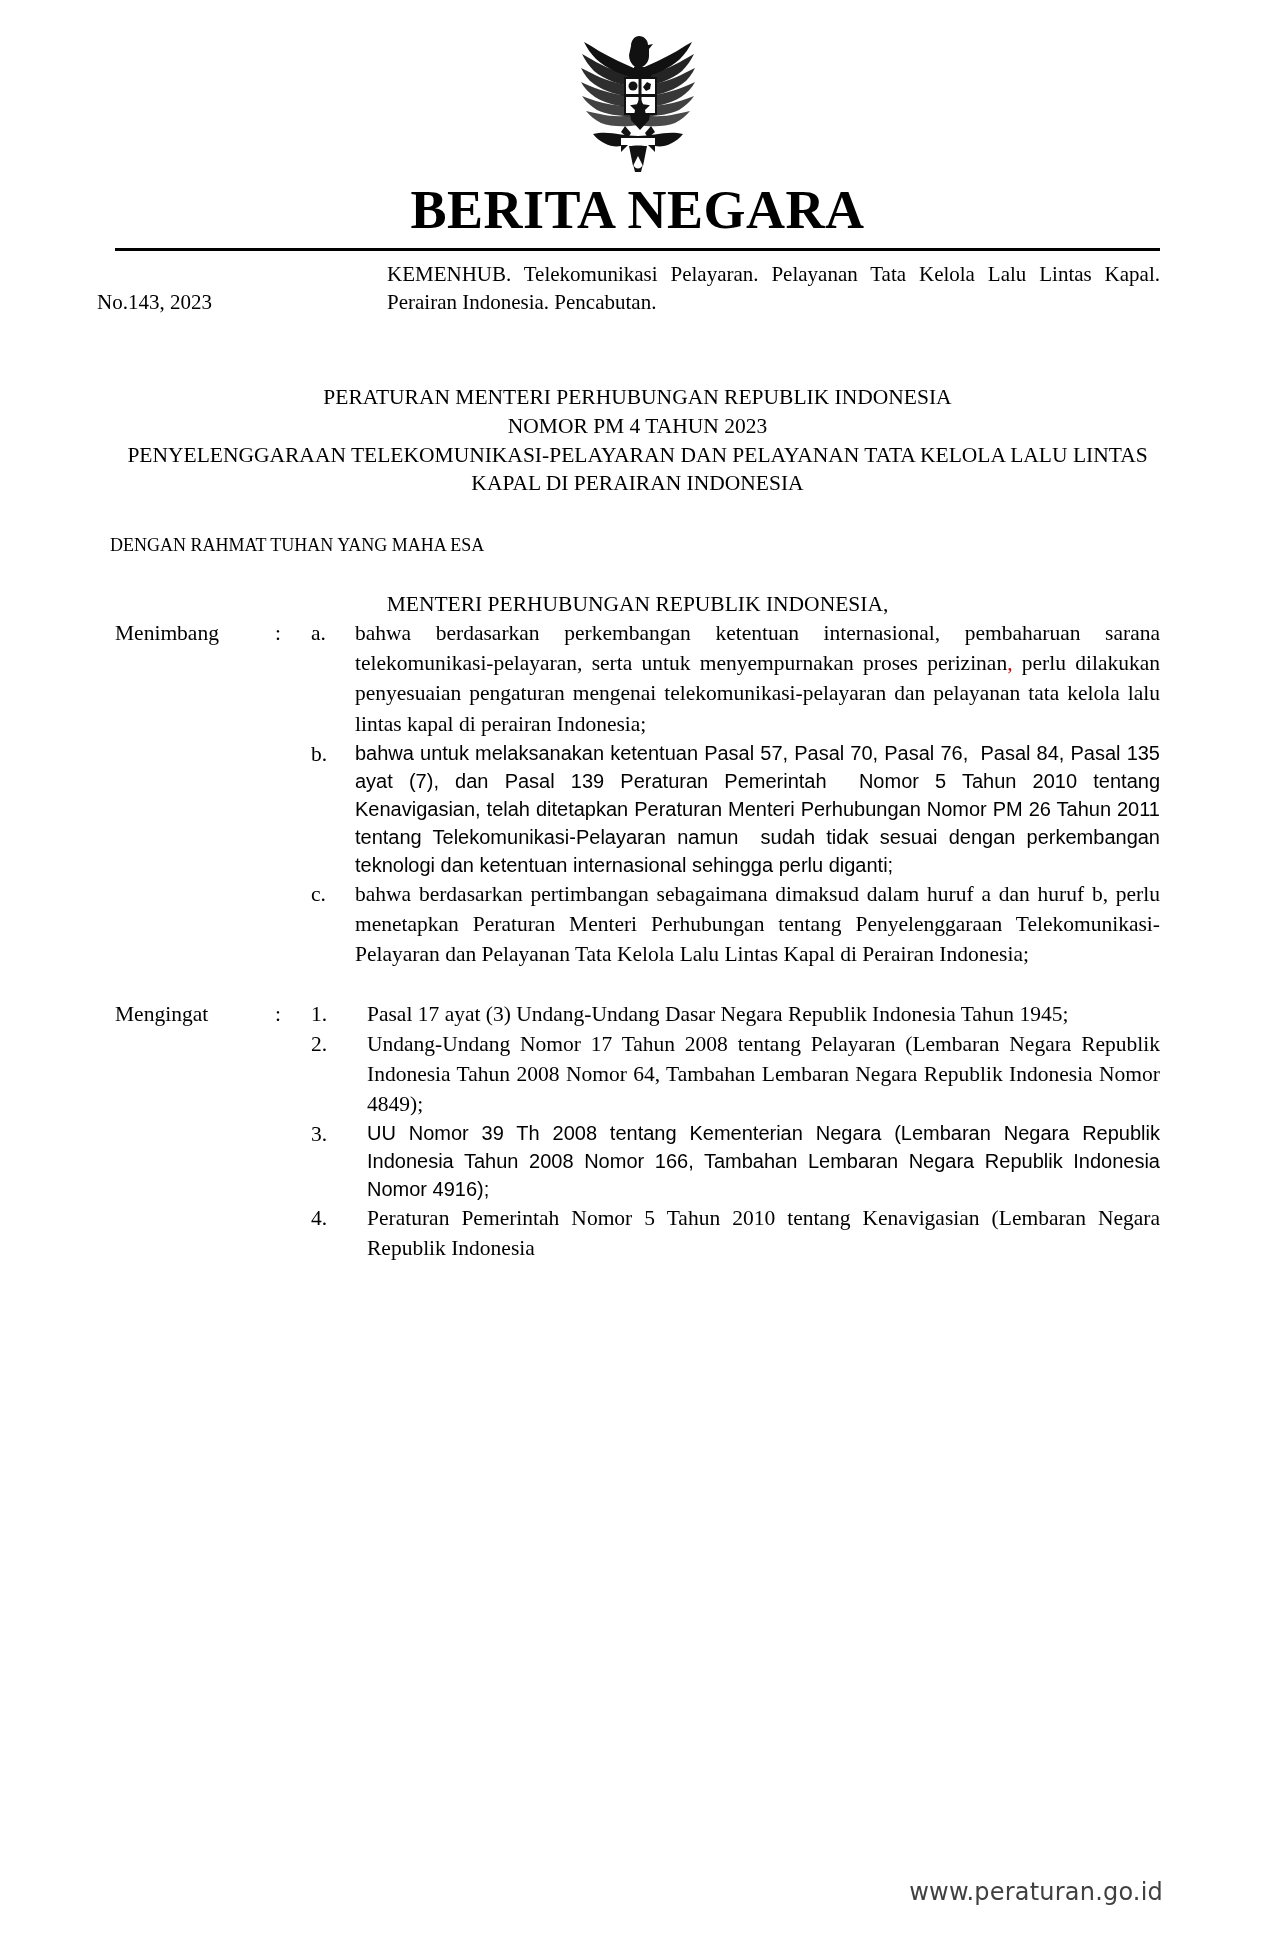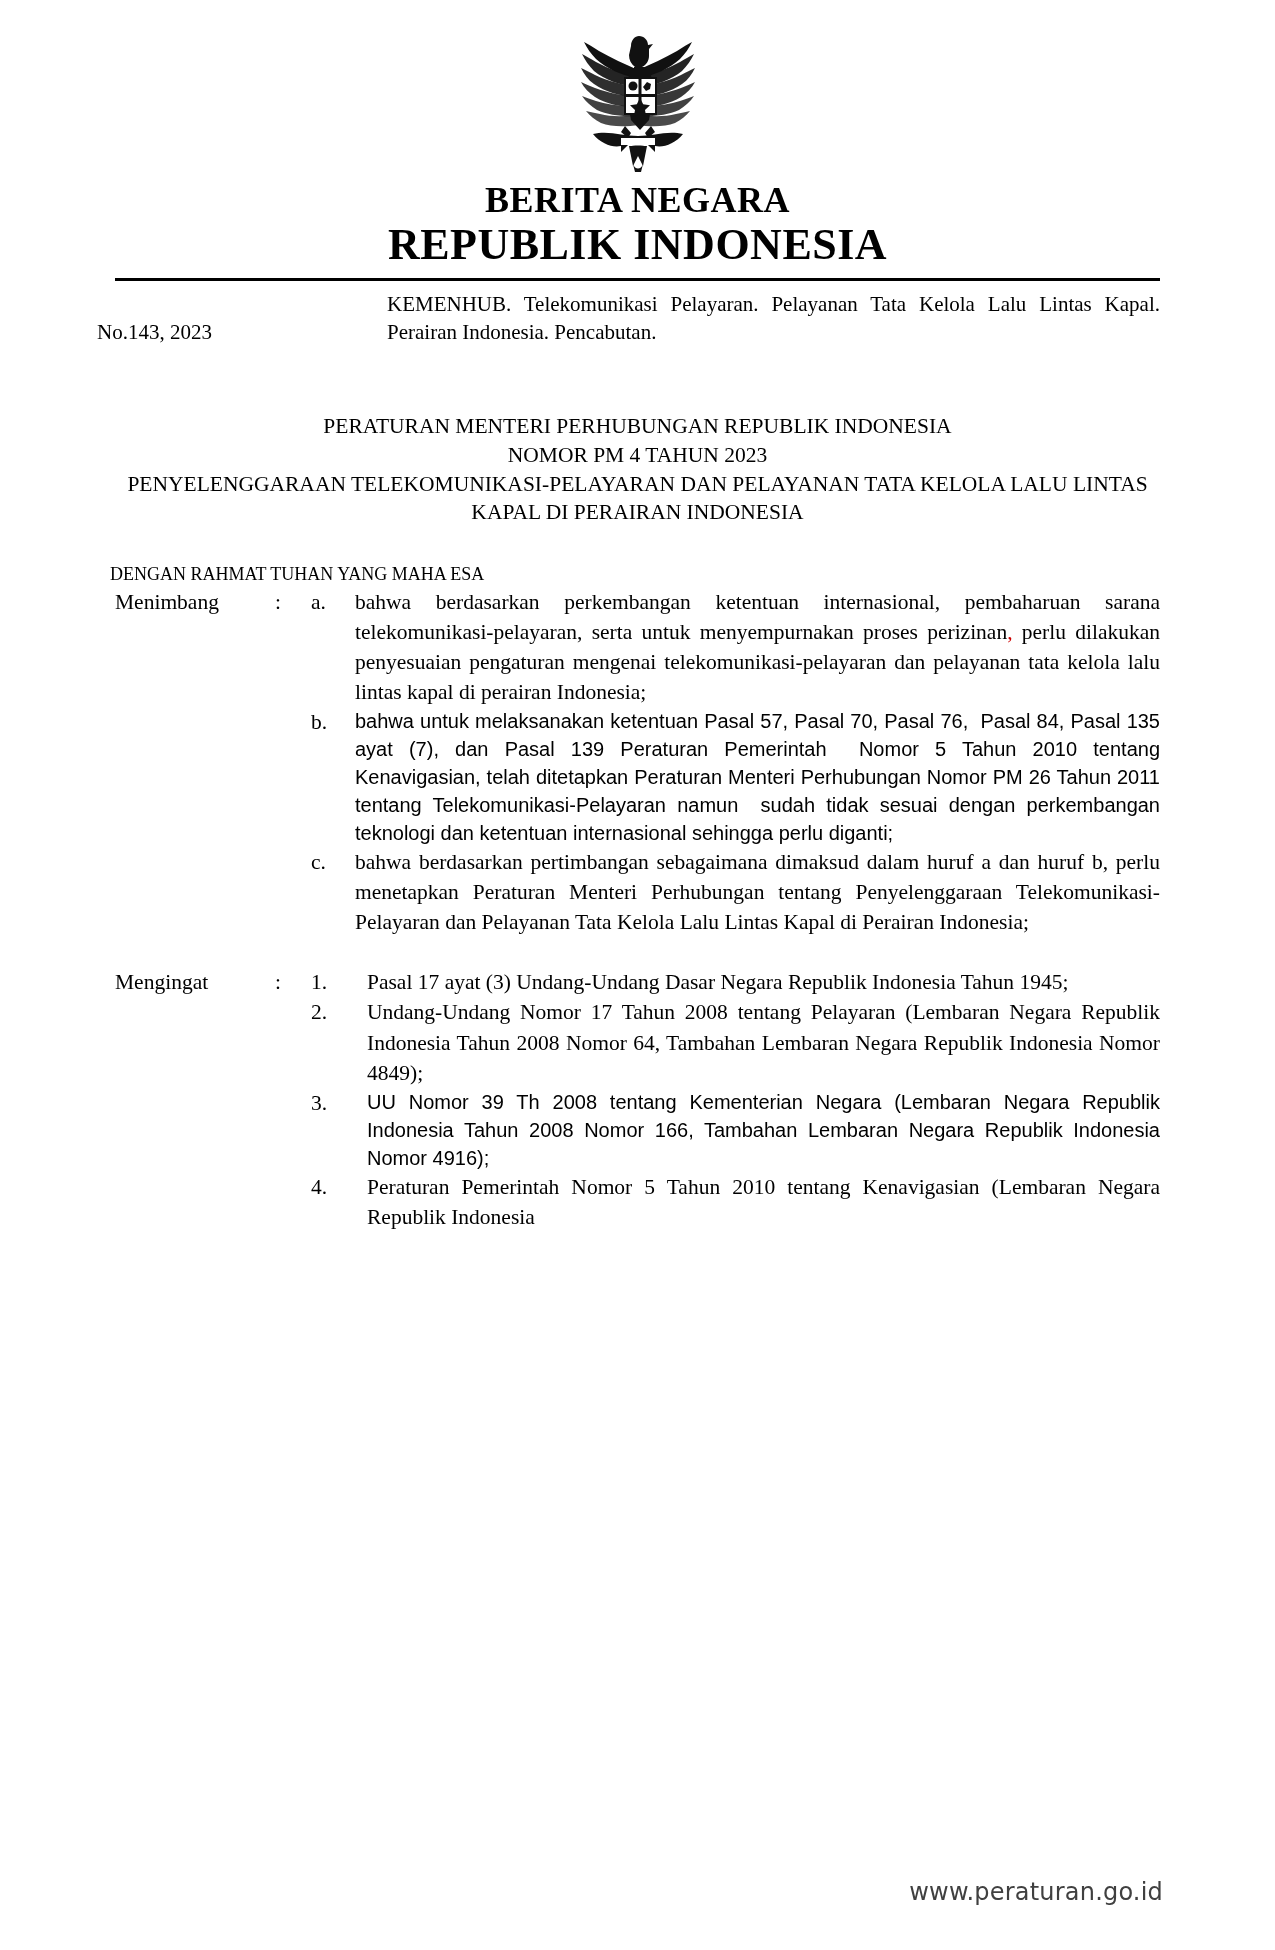--- a/index.html
+++ b/index.html
@@ -31,21 +31,21 @@
   }
   .emblem {
     width: 150px;
     height: 140px;
     margin: 0 auto 6px auto;
     display: block;
   }
   .masthead-line {
     font-family: "Liberation Serif", "DejaVu Serif", serif;
     font-weight: bold;
-    font-size: 36px;
+    font-size: 54px;
     letter-spacing: 0.5px;
     line-height: 1.12;
     color: #000;
   }
   .masthead-line.l2 {
     font-size: 44px;
   }
 
   .rule {
     margin: 8px 115px 0 115px;
@@ -202,37 +202,37 @@
 
         <path d="M30 100 C45 96 60 102 75 102 C90 102 105 96 120 100 C112 110 100 114 92 112 L92 118 L84 110 C80 112 70 112 66 110 L58 118 L58 112 C50 114 38 110 30 100 Z"></path>
         <rect x="58" y="104" width="34" height="7" fill="#fff"></rect>
 
         <path d="M66 112 L70 132 L75 122 L80 132 L84 112 Z"></path>
         <path d="M70 130 C72 136 78 136 80 130 L78 138 L72 138 Z"></path>
       </g>
     </svg>
 
     <div class="masthead-line l1">BERITA NEGARA</div>
-    <div class="masthead-line l2">REPUBLIK INDONESIA</div>
   </div>
 
   <div class="rule"></div>
 
   <div class="doc-header">
     <div class="no">No.143, 2023</div>
     <div class="subject">KEMENHUB. Telekomunikasi Pelayaran. Pelayanan Tata Kelola Lalu Lintas Kapal. Perairan Indonesia. Pencabutan.</div>
   </div>
 
   <div class="title-block">
     <div>PERATURAN MENTERI PERHUBUNGAN REPUBLIK INDONESIA</div>
     <div>NOMOR PM 4 TAHUN 2023</div>
     <div>PENYELENGGARAAN TELEKOMUNIKASI-PELAYARAN DAN PELAYANAN TATA KELOLA LALU LINTAS KAPAL DI PERAIRAN INDONESIA</div>
   </div>
 
   <div class="blessing">DENGAN RAHMAT TUHAN YANG MAHA ESA</div>
+  <div class="minister">MENTERI PERHUBUNGAN REPUBLIK INDONESIA,</div>
 
   <div class="clause-section menimbang">
     <div class="clause-row">
       <div class="clause-label">Menimbang</div>
       <div class="clause-colon">:</div>
       <div class="clause-items">
 
         <div class="clause-item">
           <div class="clause-marker">a.</div>
           <div class="clause-text"><span>bahwa berdasarkan perkembangan ketentuan internasional, pembaharuan sarana telekomunikasi-pelayaran, serta untuk menyempurnakan proses perizinan</span><span class="red-mark">,</span><span> perlu dilakukan penyesuaian pengaturan mengenai telekomunikasi-pelayaran dan pelayanan tata kelola lalu lintas kapal di perairan Indonesia;</span></div>

